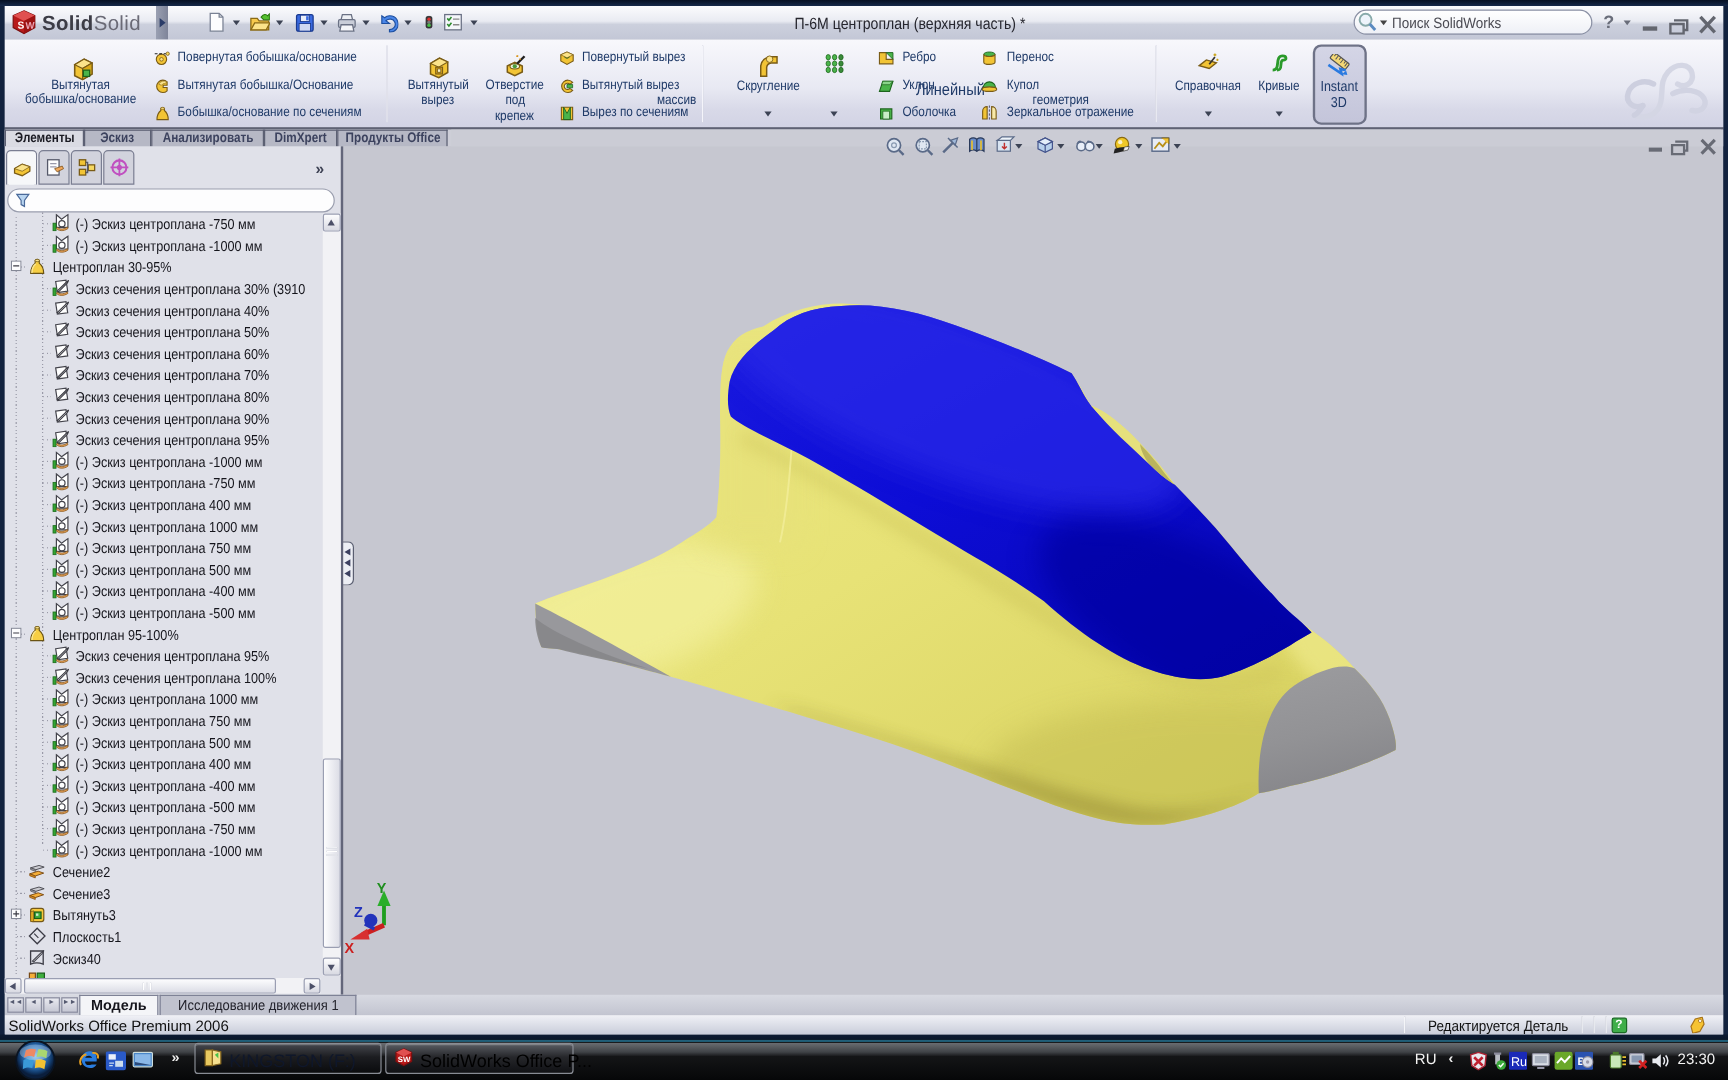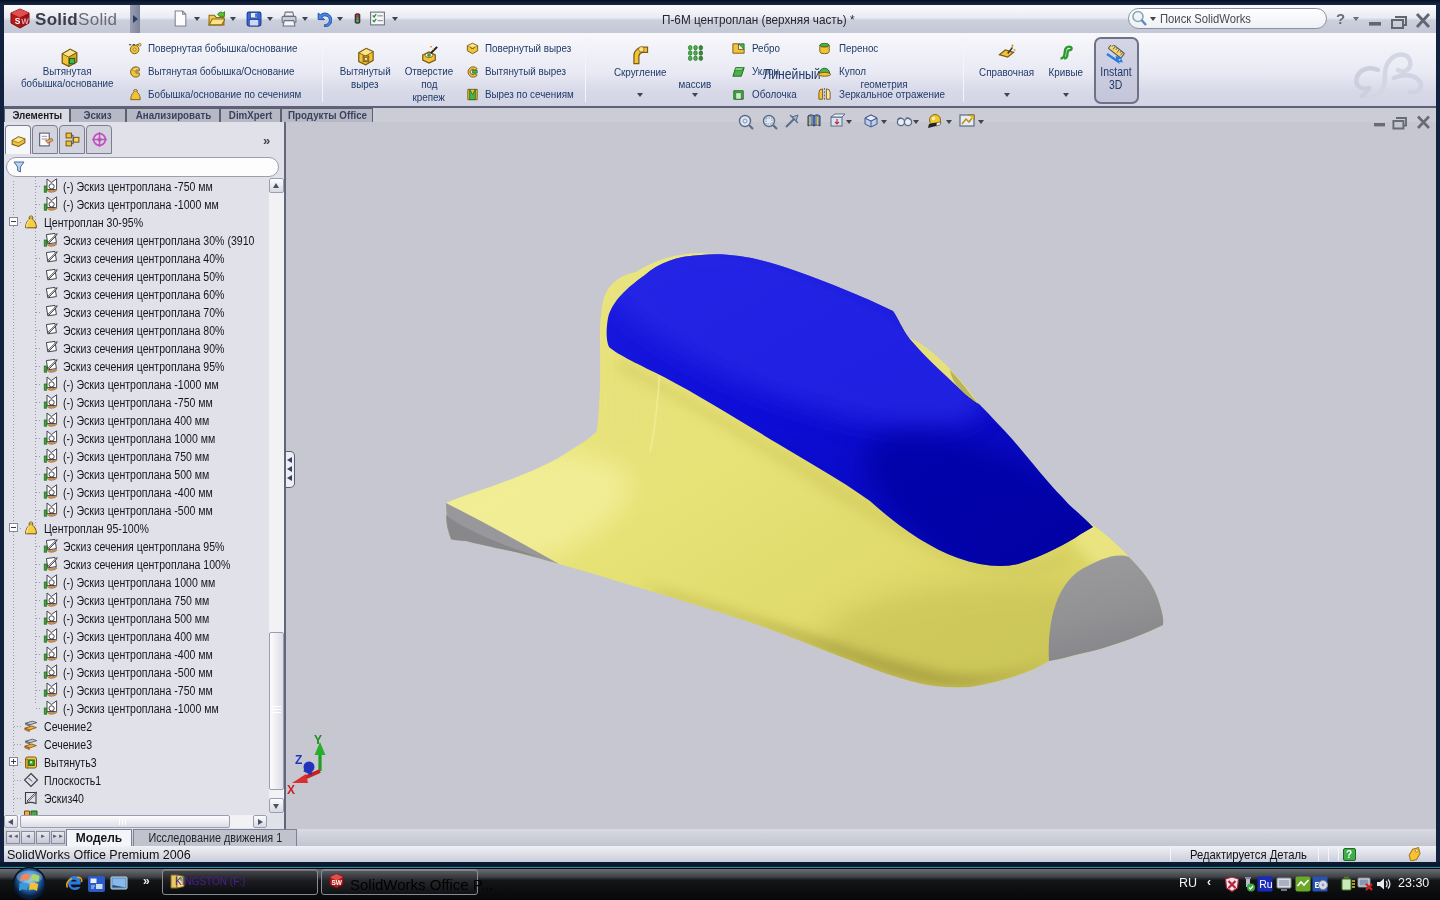--- a/index.html
+++ b/index.html
@@ -153,21 +153,21 @@
       <ellipse cx="3" cy="8" rx="1.7" ry="2.1" fill="#4ab44a" stroke="#1d641d" stroke-width=".6"></ellipse>
       <ellipse cx="3" cy="13" rx="1.7" ry="2.1" fill="#4ab44a" stroke="#1d641d" stroke-width=".6"></ellipse>
       <ellipse cx="8" cy="3" rx="1.7" ry="2.1" fill="#4ab44a" stroke="#1d641d" stroke-width=".6"></ellipse>
       <ellipse cx="8" cy="8" rx="1.7" ry="2.1" fill="#4ab44a" stroke="#1d641d" stroke-width=".6"></ellipse>
       <ellipse cx="8" cy="13" rx="1.7" ry="2.1" fill="#4ab44a" stroke="#1d641d" stroke-width=".6"></ellipse>
       <ellipse cx="13" cy="3" rx="1.7" ry="2.1" fill="#3a8a3a" stroke="#1d641d" stroke-width=".6"></ellipse>
       <ellipse cx="13" cy="8" rx="1.7" ry="2.1" fill="#3a8a3a" stroke="#1d641d" stroke-width=".6"></ellipse>
       <ellipse cx="13" cy="13" rx="1.7" ry="2.1" fill="#3a8a3a" stroke="#1d641d" stroke-width=".6"></ellipse>
     </svg>
 <div class="txt" style="left:545px;width:280px;text-align:right;top:66px;font-size:14px;color:#1f3a68"><span style="display:inline-block;transform:scaleX(.87);transform-origin:50% 50%">Линейный</span></div>
-<div class="txt" style="left:545px;width:300px;text-align:center;top:78px;font-size:11.3px;color:#1f3a68"><span style="display:inline-block;transform:scaleX(.87);transform-origin:50% 50%">массив</span></div>
+<div class="txt" style="left:545px;width:300px;text-align:left;top:78px;font-size:11.3px;color:#1f3a68"><span style="display:inline-block;transform:scaleX(.87);transform-origin:50% 50%">массив</span></div>
 <div style="position:absolute;left:692px;top:93px;width:0;height:0;border-left:3px solid transparent;border-right:3px solid transparent;border-top:4px solid #3c4354"></div>
 <svg style="position:absolute;left:731px;top:41px" width="15" height="15" viewBox="0 0 16 16">
       <path d="M2,3 L8,3 L8,9 L14,9 L14,13 L2,13 Z" fill="#f2c435" stroke="#7a5c16"></path>
       <path d="M8,3 L14,9 L14,3 Z" fill="#4ab44a" stroke="#1d641d" stroke-width=".8"></path>
     </svg>
 <div class="txt" style="left:752px;top:42px;font-size:11.3px;color:#1f3a68"><span style="display:inline-block;transform:scaleX(.87);transform-origin:0 50%">Ребро</span></div>
 <svg style="position:absolute;left:731px;top:64px" width="15" height="15" viewBox="0 0 16 16">
       <path d="M2,13 L5,4 L14,4 L11,13 Z" fill="#4ab44a" stroke="#1d641d"></path>
       <path d="M5,4 L14,4 L11,7 L4,7 Z" fill="#8ad48a" stroke="#1d641d" stroke-width=".6"></path>
     </svg>
@@ -757,21 +757,21 @@
       <rect x="2.5" y="2.5" width="13" height="9" fill="#8ab8e8"></rect>
       <path d="M2.5,9 L15.5,11.5 L15.5,11.5 L2.5,11.5 Z" fill="#2a4a7a"></path>
     </svg>
 <div class="txt" style="left:143px;top:874px;font-size:12px;font-weight:bold;color:#eee">»</div>
 <div class="abs" style="left:162px;top:869px;width:156px;height:26px;background:linear-gradient(#46484e,#1c1d21 45%,#0a0b0d);border:1px solid #888c94;border-radius:3px;box-shadow:inset 0 1px 0 rgba(255,255,255,.25)"></div>
 <svg style="position:absolute;left:169px;top:873px" width="17" height="17" viewBox="0 0 17 17">
       <path d="M2,2 L8,2 L8,15 L2,15 Z" fill="#e8c860" stroke="#8a6a20"></path>
       <path d="M8,2 L15,3.5 L15,13.5 L8,15 Z" fill="#f6e090" stroke="#8a6a20"></path>
       <path d="M10,6 l3,-2 l0,5 z" fill="#4ac04a"></path>
     </svg>
-<div class="txt" style="left:175px;top:876px;font-size:10px;color:#4c1d95">KINGSTON (F:)</div>
+<div class="txt" style="left:191px;top:876px;font-size:15px;color:#0f172a">KINGSTON (F:)</div>
 <div class="abs" style="left:321px;top:869px;width:157px;height:26px;background:linear-gradient(#5a5d63,#26272b 45%,#101114);border:1px solid #888c94;border-radius:3px;box-shadow:inset 0 1px 0 rgba(255,255,255,.25)"></div>
 <svg style="position:absolute;left:328px;top:873px" width="17" height="17" viewBox="0 0 17 17">
       <path d="M8.5,1 L15,4 L15,11.5 L8.5,15 L2,11.5 L2,4 Z" fill="#b81a1a" stroke="#7c0f0f"></path>
       <path d="M8.5,1 L15,4 L8.5,7.5 L2,4 Z" fill="#e05050"></path>
       <text x="3.5" y="12" font-size="6.5" font-weight="bold" fill="#fff">SW</text>
     </svg>
 <div class="txt" style="left:350px;top:876px;font-size:15px;color:#000000">SolidWorks Office P...</div>
 <div class="txt" style="left:1179px;top:876px;font-size:12.5px;color:#f4f4f4">RU</div>
 <div class="txt" style="left:1207px;top:875px;font-size:12px;font-weight:bold;color:#eee">‹</div>
 <svg style="position:absolute;left:1224px;top:876px" width="16" height="16" viewBox="0 0 16 16">

